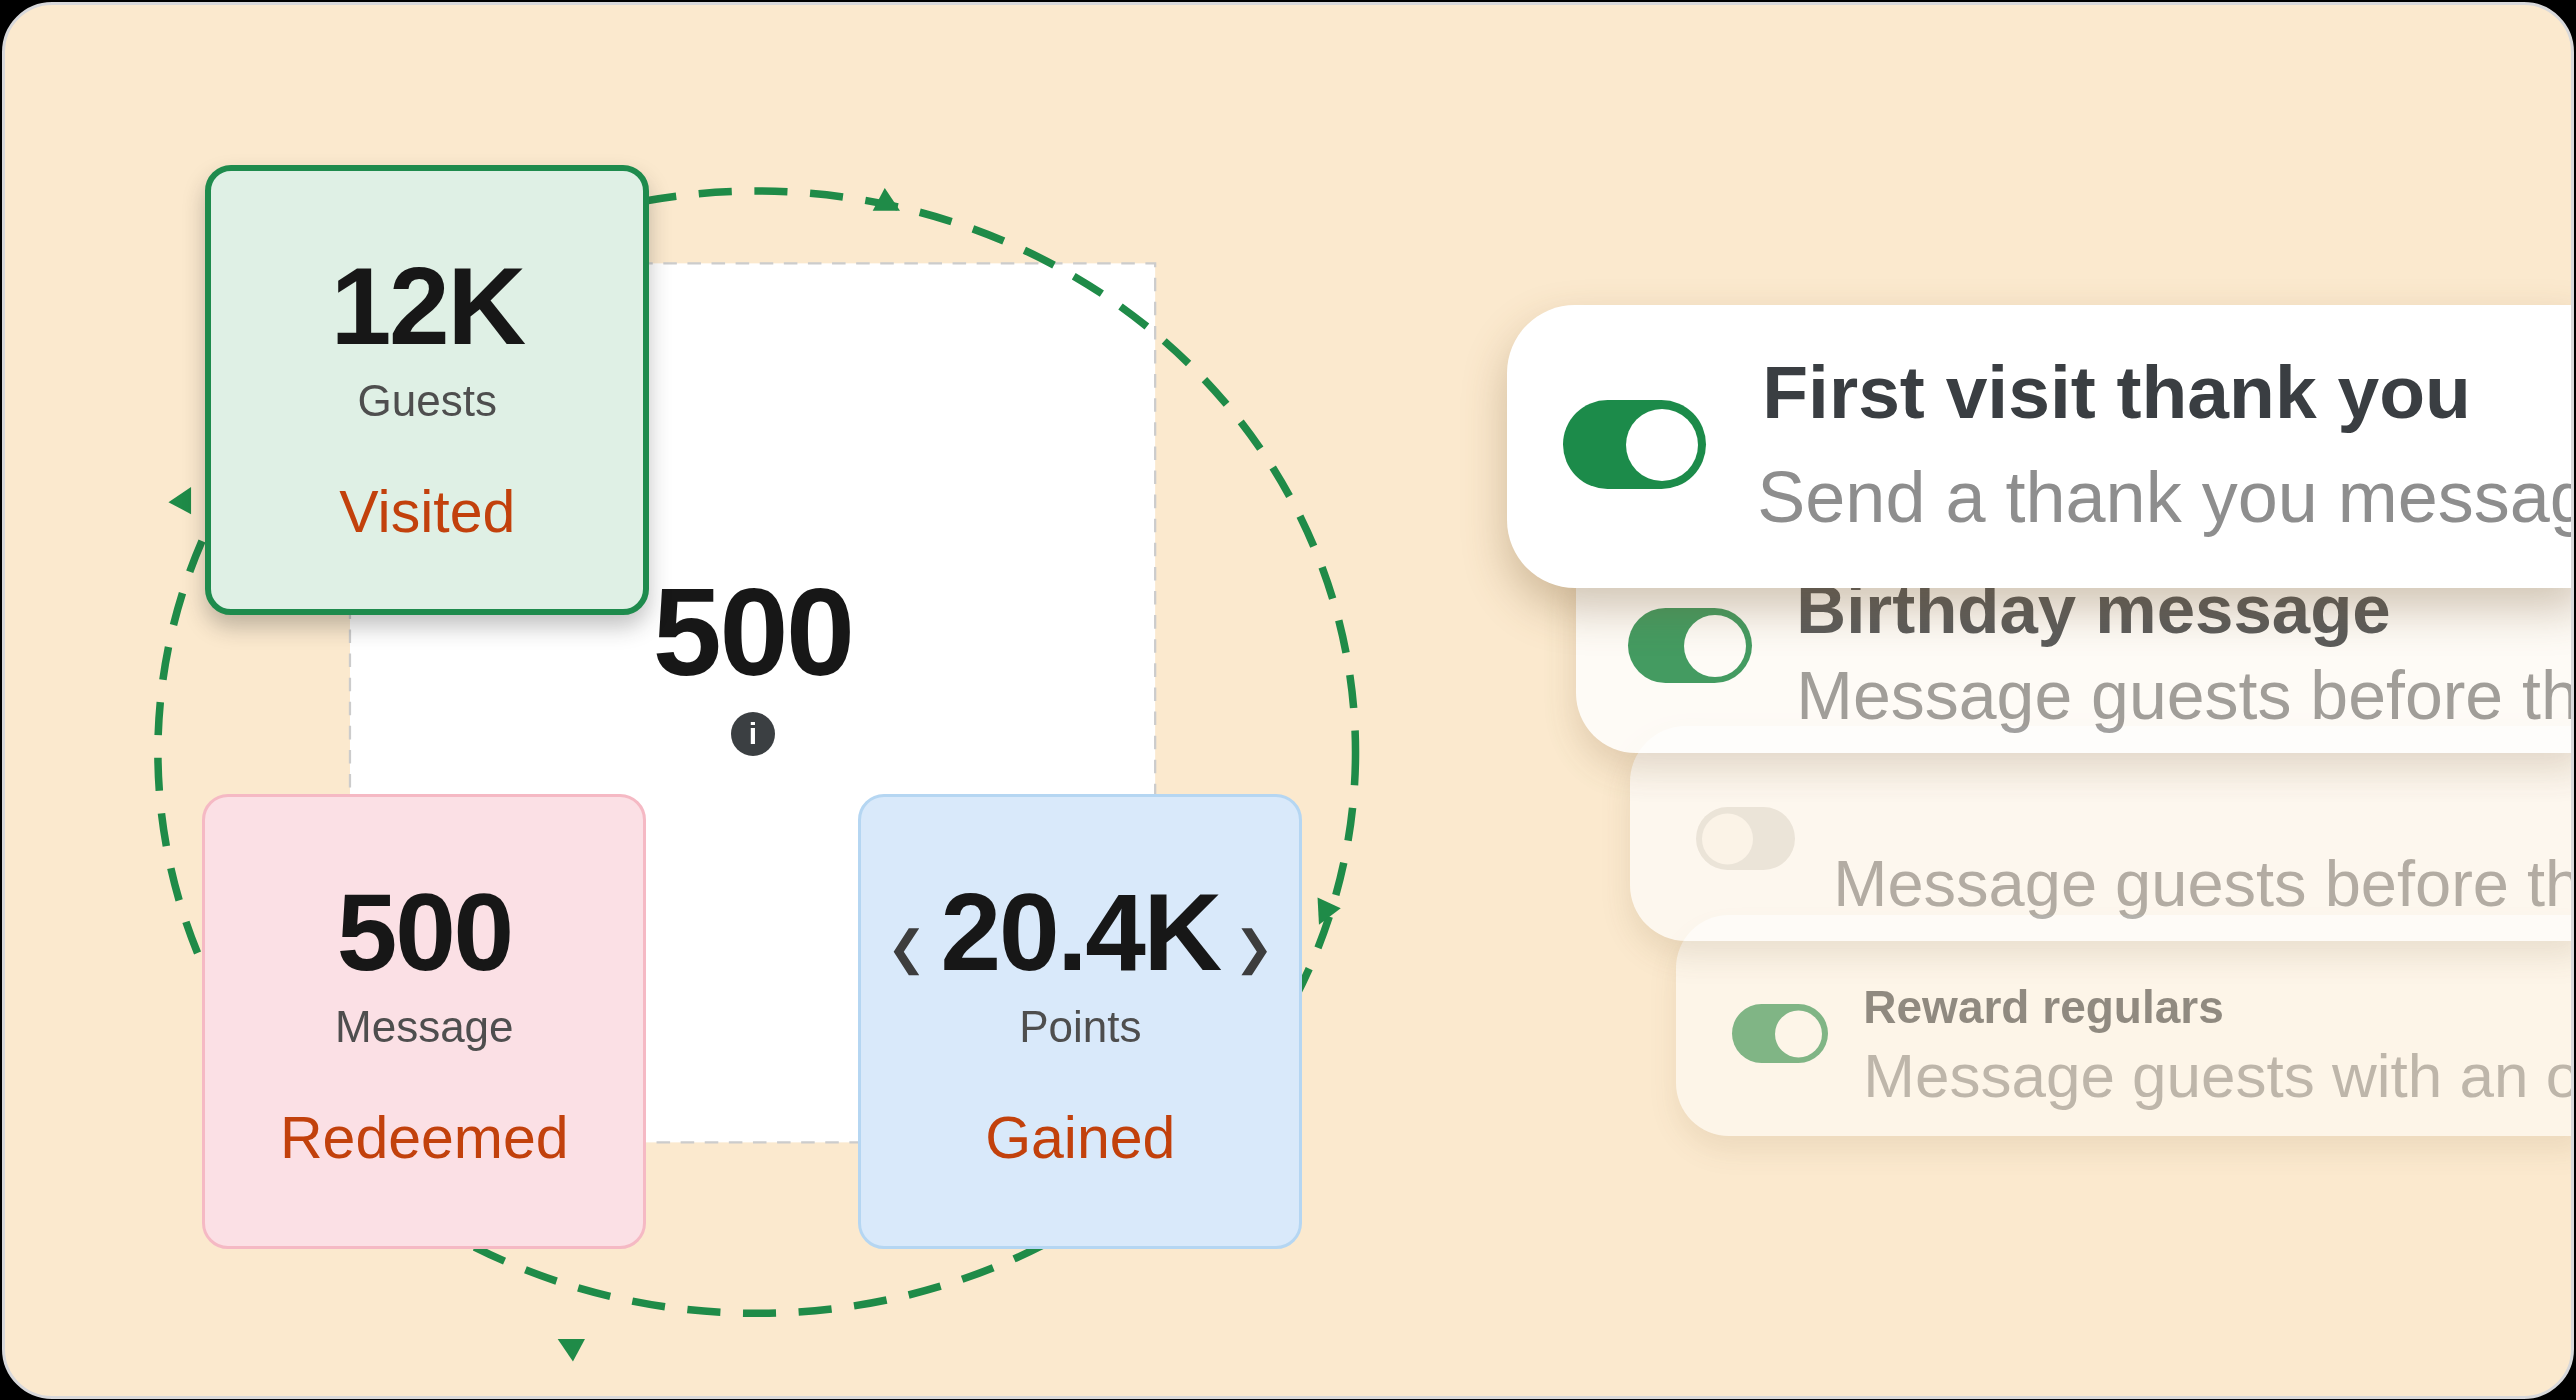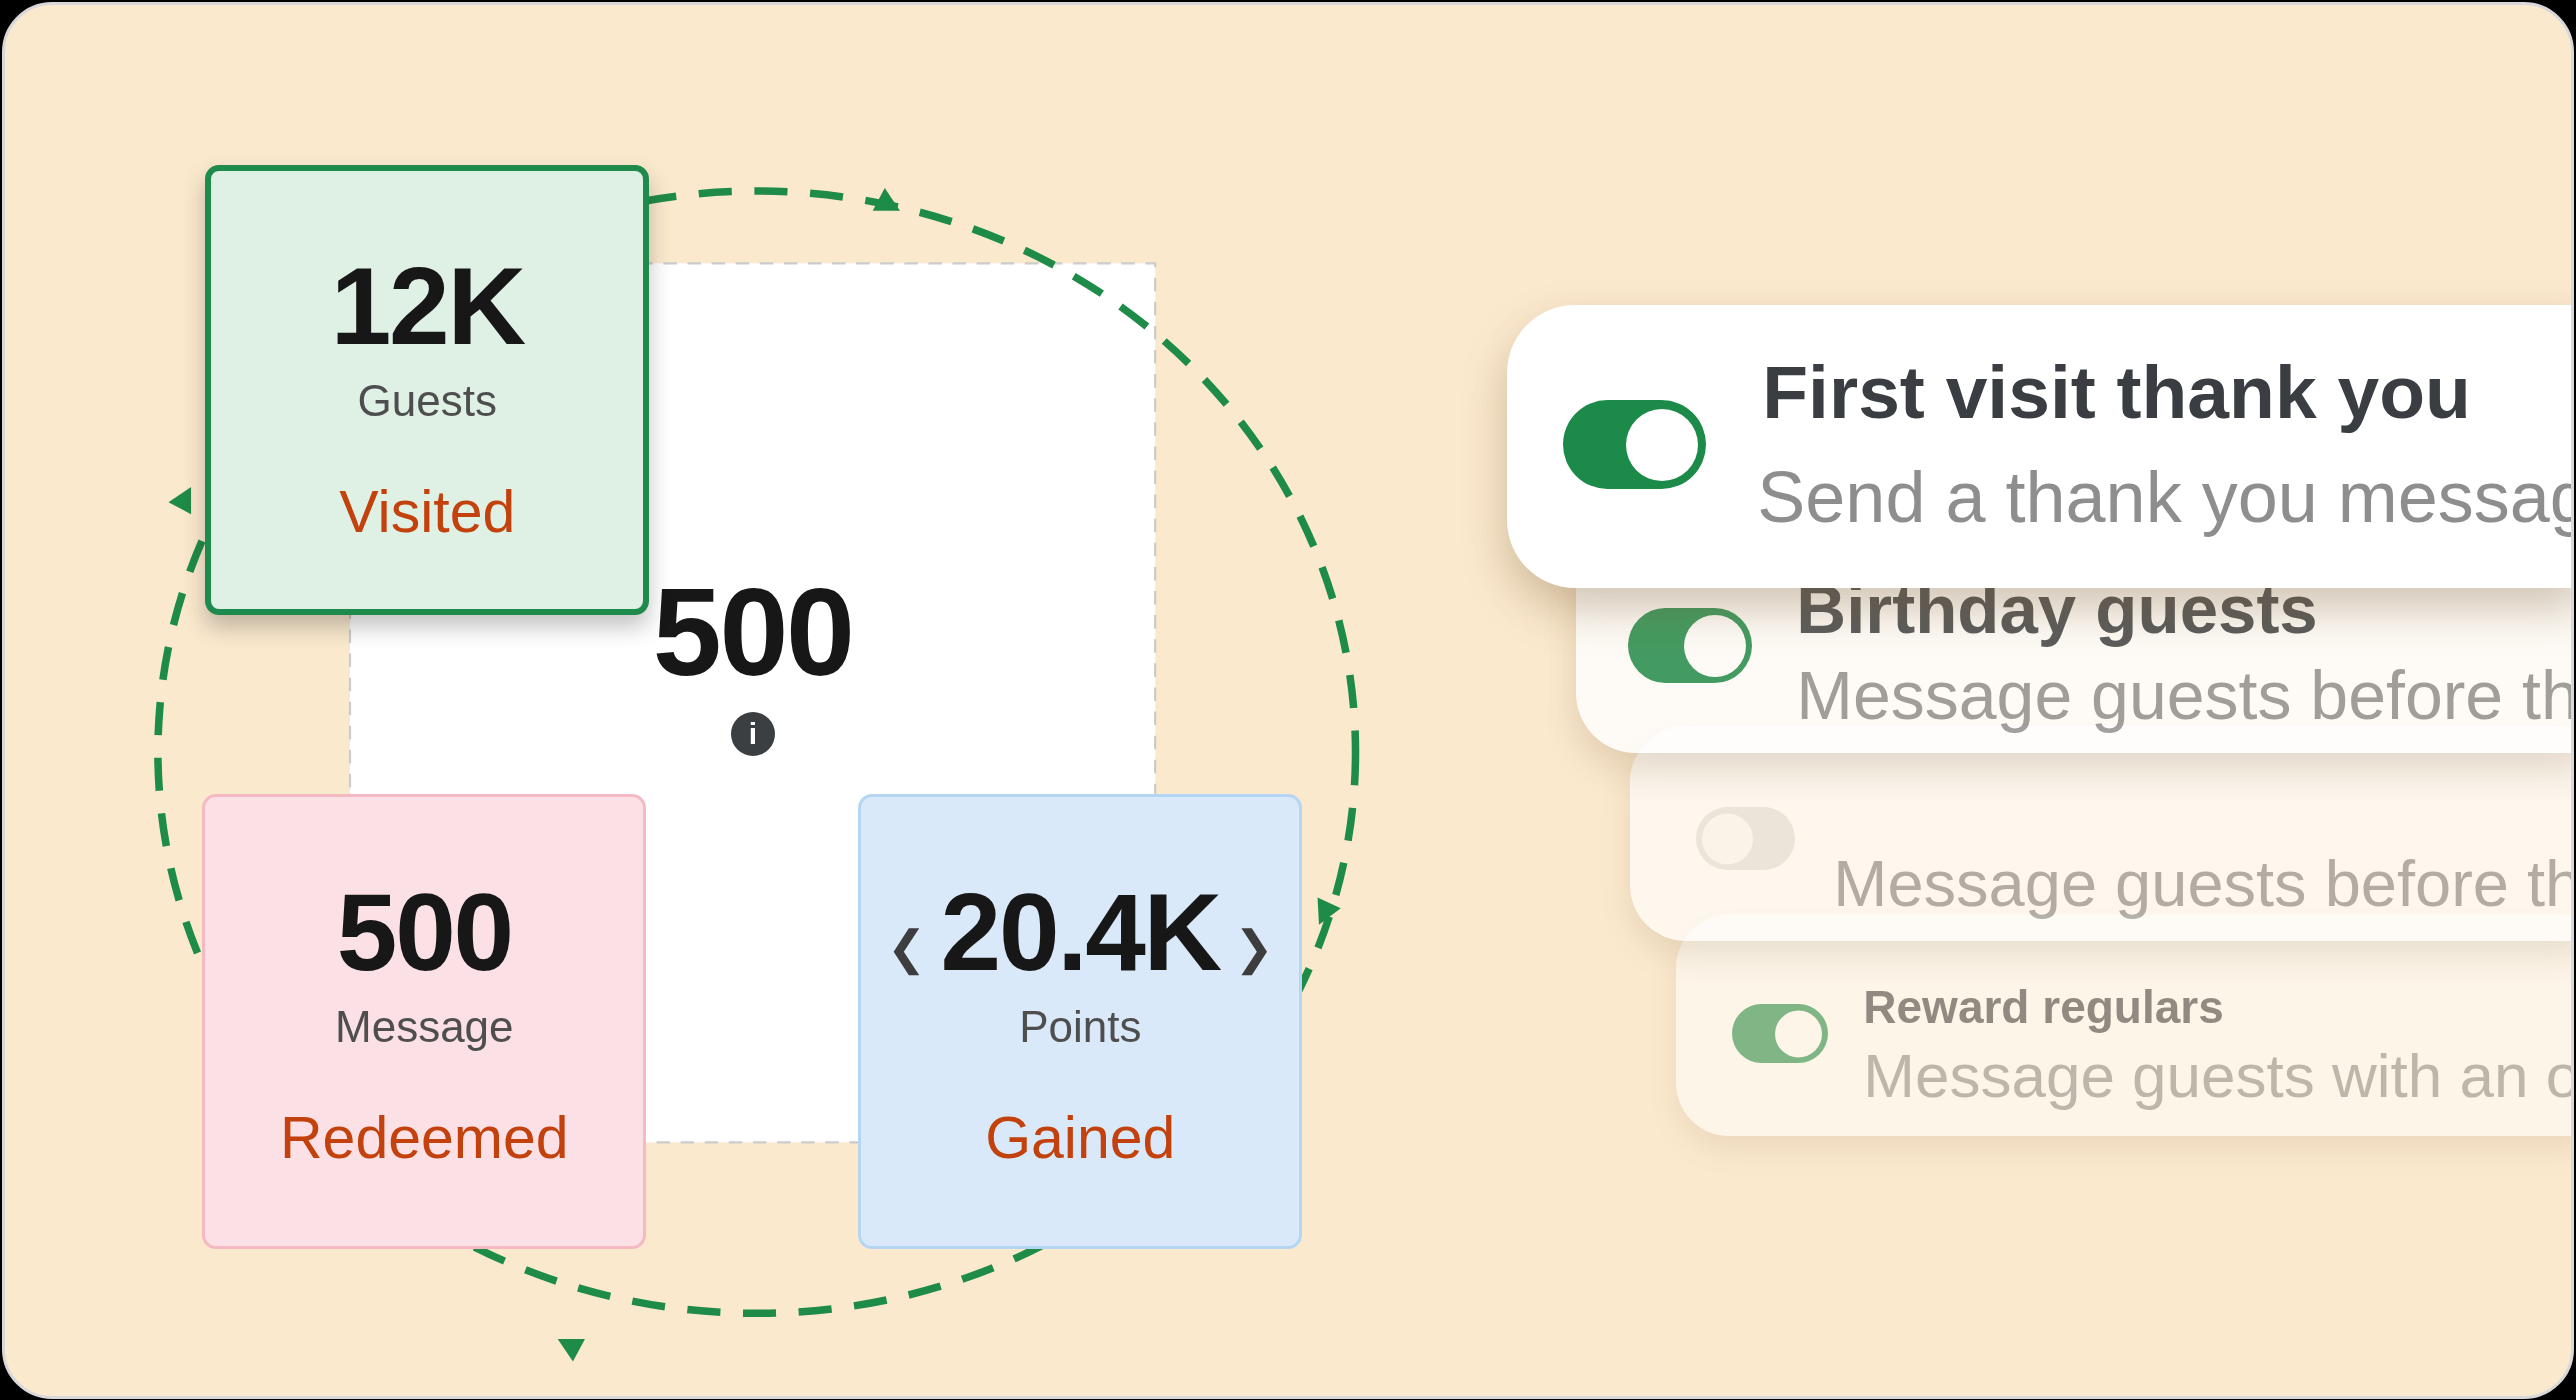--- a/index.html
+++ b/index.html
@@ -11,21 +11,21 @@
   
   .cycle-svg{position:absolute;left:0;top:0;width:2576px;height:1401px;z-index:1;pointer-events:none;}
 
   .center-summary{position:absolute;left:345px;top:258px;width:805px;z-index:2;
                   display:flex;flex-direction:column;align-items:center;text-align:center;}
   .center-value{margin-top:307px;font-size:124px;font-weight:700;color:#171717;line-height:1;letter-spacing:-2.3px;}
   .center-caption{margin-top:15px;font-size:35px;line-height:1.34;color:#3F4246;}
   .info-dot{margin-top:18px;width:44px;height:44px;border-radius:50%;background:#3B3F42;color:#fff;
             display:flex;align-items:center;justify-content:center;font-size:30px;font-weight:700;cursor:pointer;}
 
-  .mcard{position:absolute;width:444px;z-index:3;box-sizing:border-box;border-radius:14px;
+  .mcard{position:absolute;width:444px;z-index:3;box-sizing:border-box;border-radius:26px;
          display:flex;flex-direction:column;align-items:center;text-align:center;}
   .mcard.green {left:200px; top:160px; height:450px;background:#DFF0E5;border:6.8px solid #1E8B4D;
                 box-shadow:0 12px 22.6px rgba(40,40,40,.28);}
   .mcard.orange{left:853px;top:164px; height:446px;background:#FCEDD5;border:3.8px solid #F8D9A4;}
   .mcard.pink  {left:197px; top:789px;height:455px;background:#FBE0E5;border:3.8px solid #F5B9C4;}
   .mcard.blue  {left:853px;top:789px;height:455px;background:#D9E9FA;border:3.8px solid #B5D6F2;}
   .m-value{margin-top:81px;font-size:109px;font-weight:700;color:#171717;line-height:1;letter-spacing:-2.3px;}
   .m-unit {margin-top:18px;font-size:44px;color:#4E4E4E;line-height:1;}
   .m-label{margin-top:60px;font-size:59px;font-weight:500;color:#c2410c;line-height:1;}
   .chev{position:absolute;top:127px;font-size:47px;color:#3D3D3D;cursor:pointer;line-height:1;}
@@ -114,21 +114,21 @@
         </div>
       <div class="rowTitle">First visit thank you</div>
       <div class="rowSub">Send a thank you message a</div>
     </div>
 
     <div class="rowWrap w2">
       <div class="rowCard"></div>
       <div class="toggle t2">
           <div class="thumb"></div>
         </div>
-      <div class="rowTitle">Birthday guests</div>
+      <div class="rowTitle">Birthday message</div>
       <div class="rowSub">Message guests before their b</div>
     </div>
 
     <div class="rowWrap w3">
       <div class="rowCard"></div>
       <div class="toggle t3">
           <div class="thumb"></div>
         </div>
       <div class="rowSub">Message guests before their an</div>
     </div>

